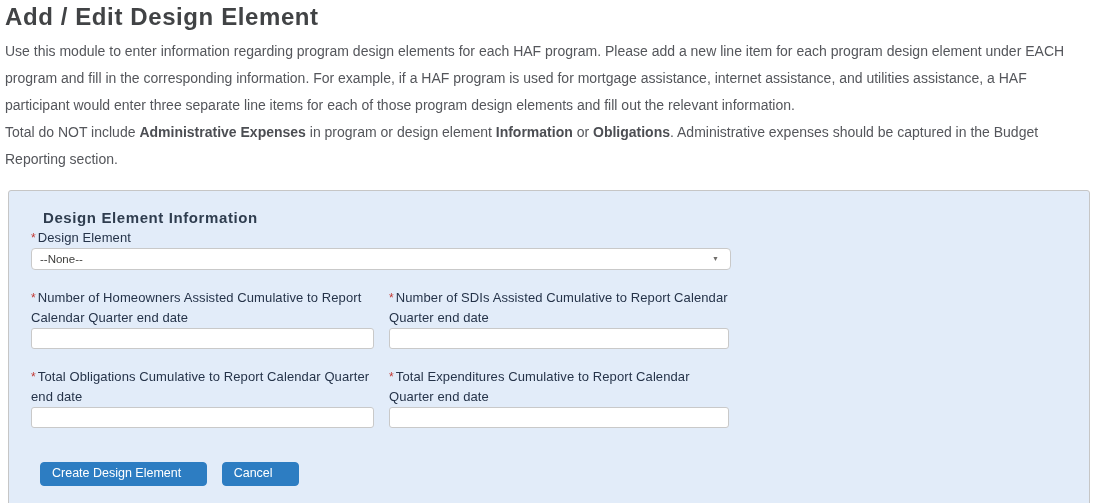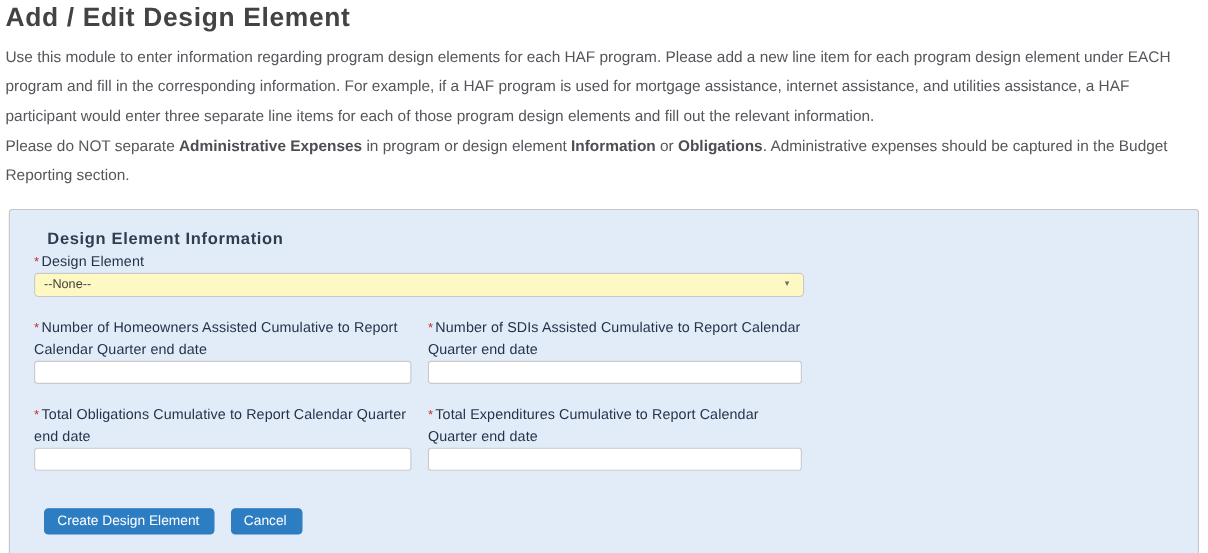--- a/index.html
+++ b/index.html
@@ -58,21 +58,21 @@
   .req {
     color: #c23934;
     margin-right: 2px;
     font-size: 12px;
   }
   .design-element-field { margin-top: 1px; }
   .select-box {
     margin-top: 0px;
     width: 700px;
     height: 22px;
-    background: #fef9c3;
+    background: #ffffff;
     border: 1px solid #c9c9c9;
     border-radius: 4px;
     position: relative;
     display: flex;
     align-items: center;
     padding: 0 26px 0 8px;
     cursor: pointer;
   }
   .select-value {
     font-size: 11.5px;
@@ -115,35 +115,35 @@
   }
   .btn {
     display: inline-block;
     background: #2d7dc2;
     border: 1px solid #2d7dc2;
     border-radius: 4px;
     color: #ffffff;
     font-family: "Liberation Sans", sans-serif;
     font-size: 12.5px;
     line-height: 15px;
-    padding: 3px 13px 4px 11px;
+    padding: 3px 25px 4px 11px;
     cursor: pointer;
   }
   .btn + .btn { margin-left: 10px; }
 </style>
 </head>
 <body>
 
 <div class="page">
 
   <h1 class="page-title">Add / Edit Design Element</h1>
 
   <p class="intro">Use this module to enter information regarding program design elements for each HAF program. Please add a new line item for each program design element under EACH program and fill in the corresponding information. For example, if a HAF program is used for mortgage assistance, internet assistance, and utilities assistance, a HAF participant would enter three separate line items for each of those program design elements and fill out the relevant information.</p>
 
-  <p class="note"><span>Please do NOT separate </span><b>Administrative Expenses</b><span> in program or design element </span><b>Information</b><span> or </span><b>Obligations</b><span>. Administrative expenses should be captured in the Budget Reporting section.</span></p>
+  <p class="note"><span>Total do NOT include </span><b>Administrative Expenses</b><span> in program or design element </span><b>Information</b><span> or </span><b>Obligations</b><span>. Administrative expenses should be captured in the Budget Reporting section.</span></p>
 
   <div class="panel">
 
     <h2 class="section-title">Design Element Information</h2>
 
     <div class="design-element-field">
       <div class="field-label"><span class="req">*</span><span>Design Element</span></div>
       <div class="select-box">
         <span class="select-value">--None--</span>
         <span class="caret">▼</span>

